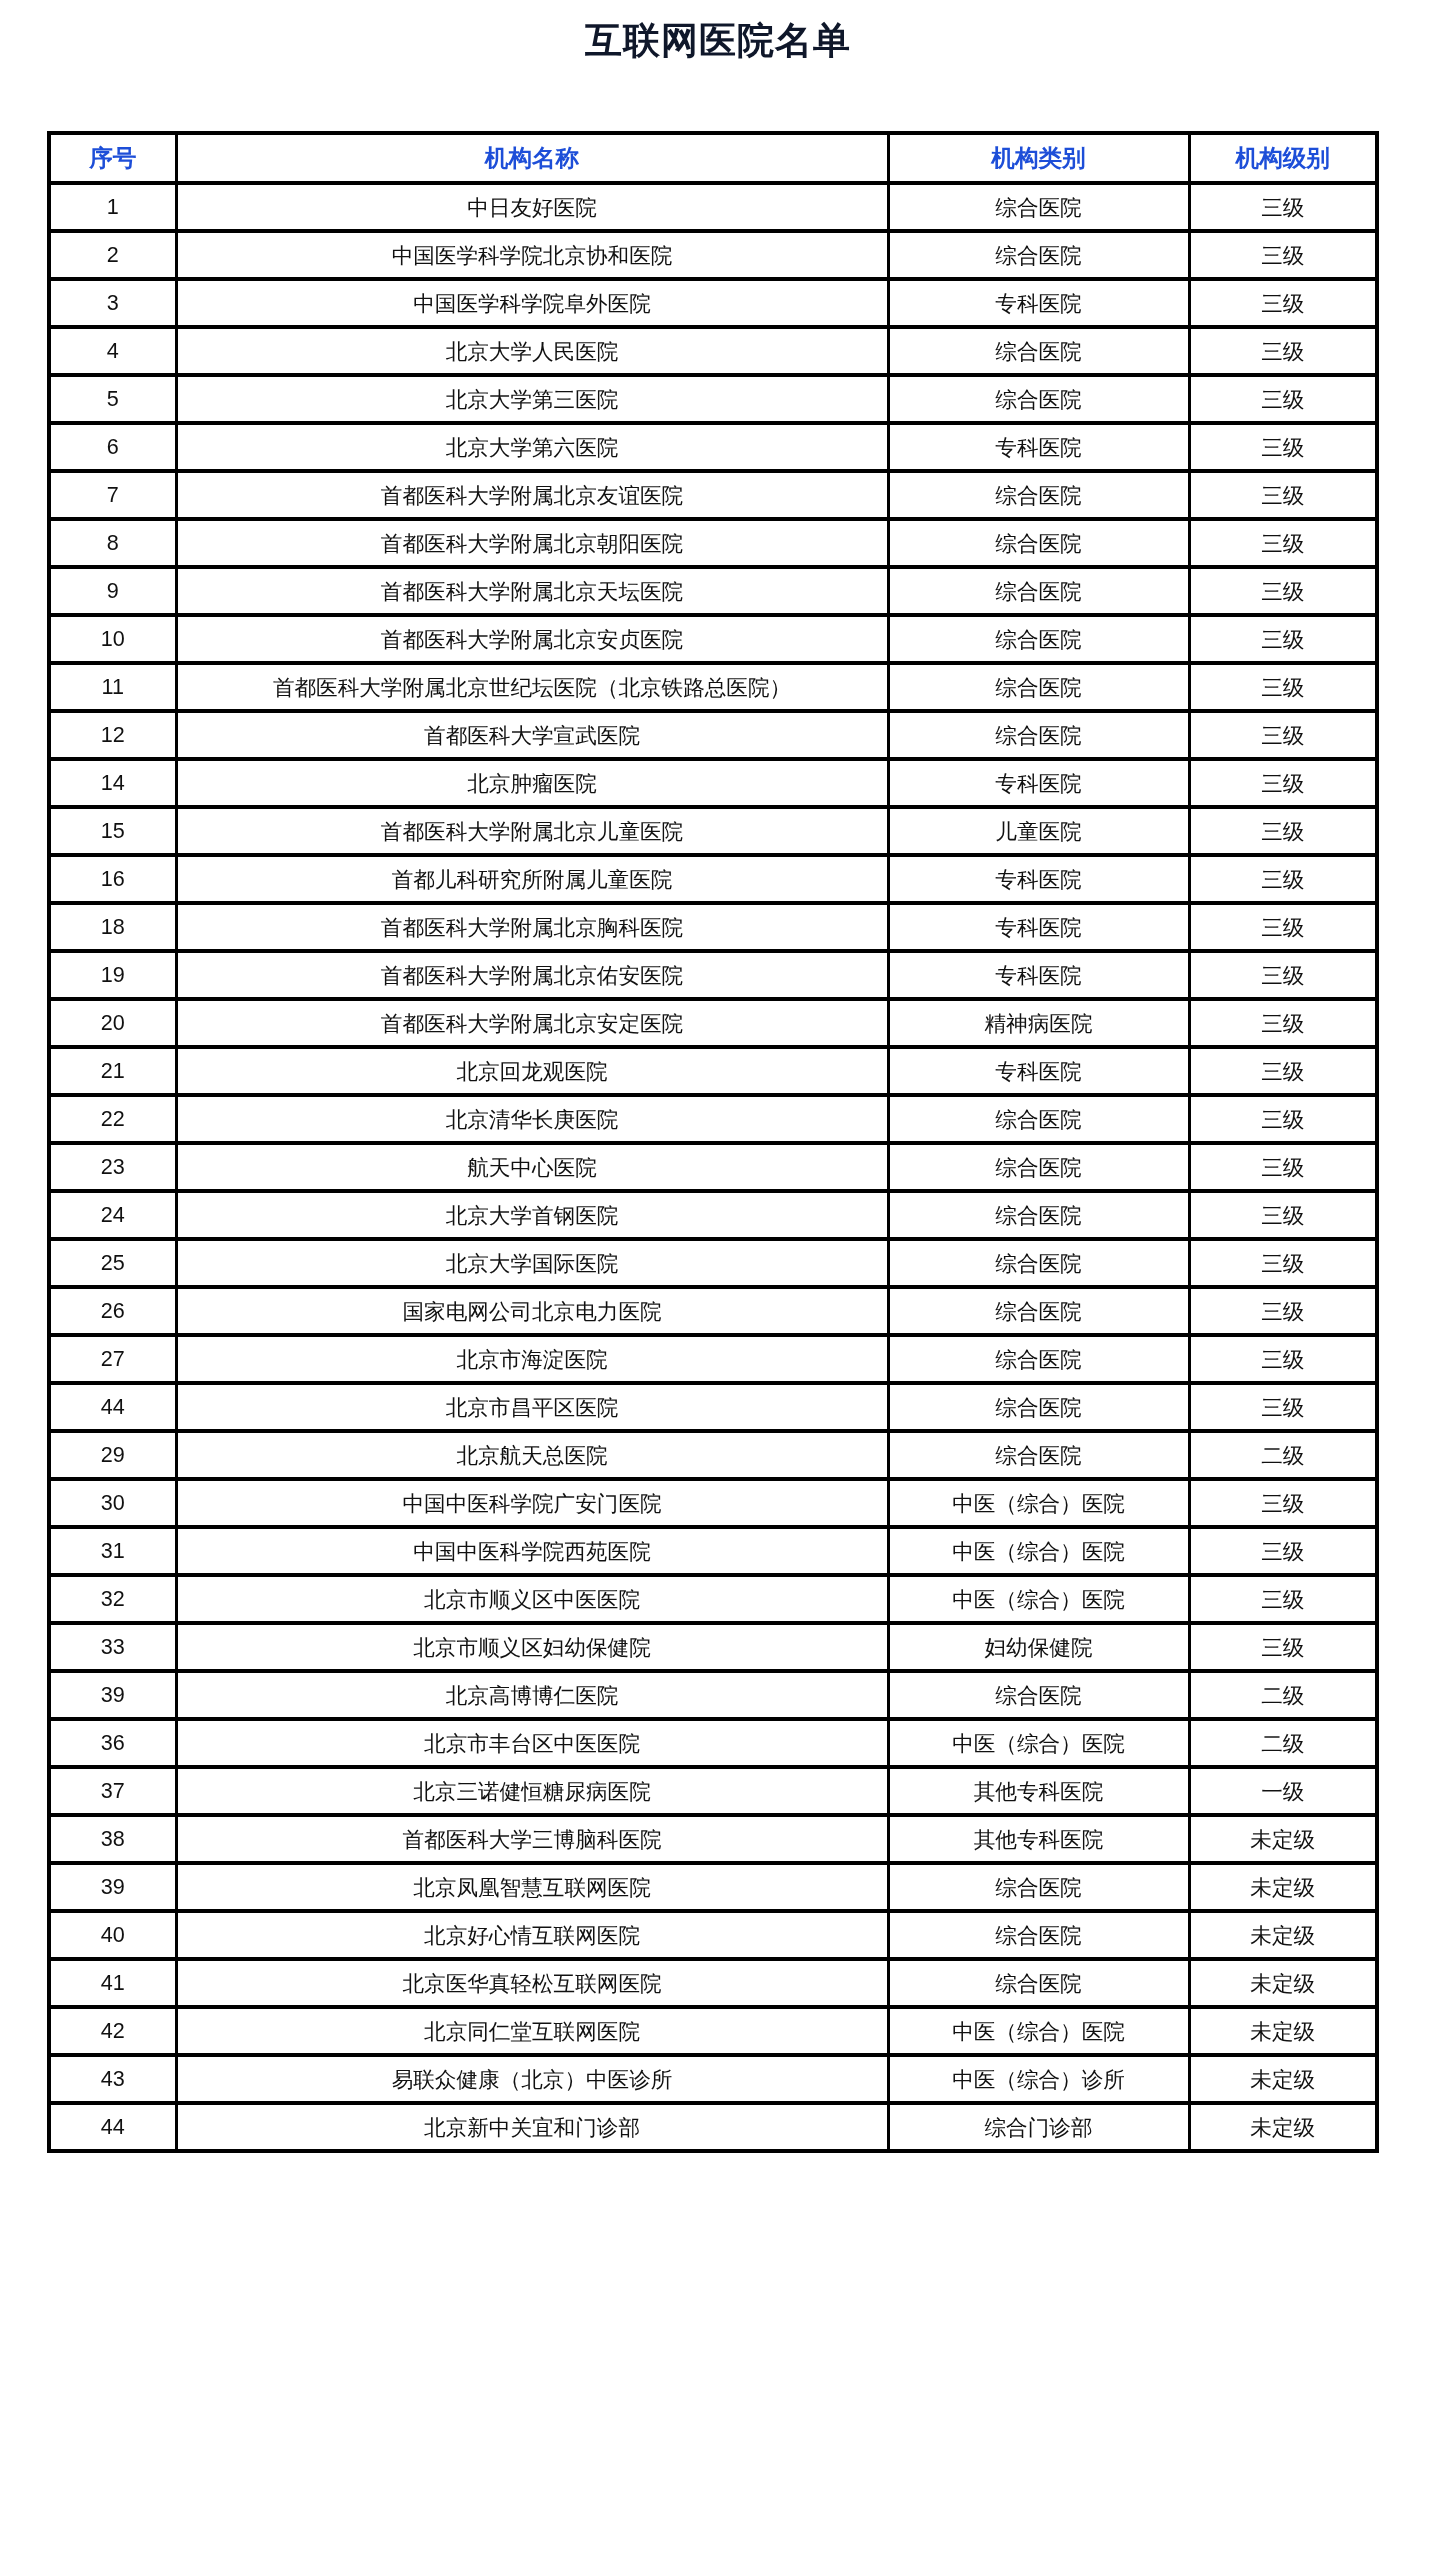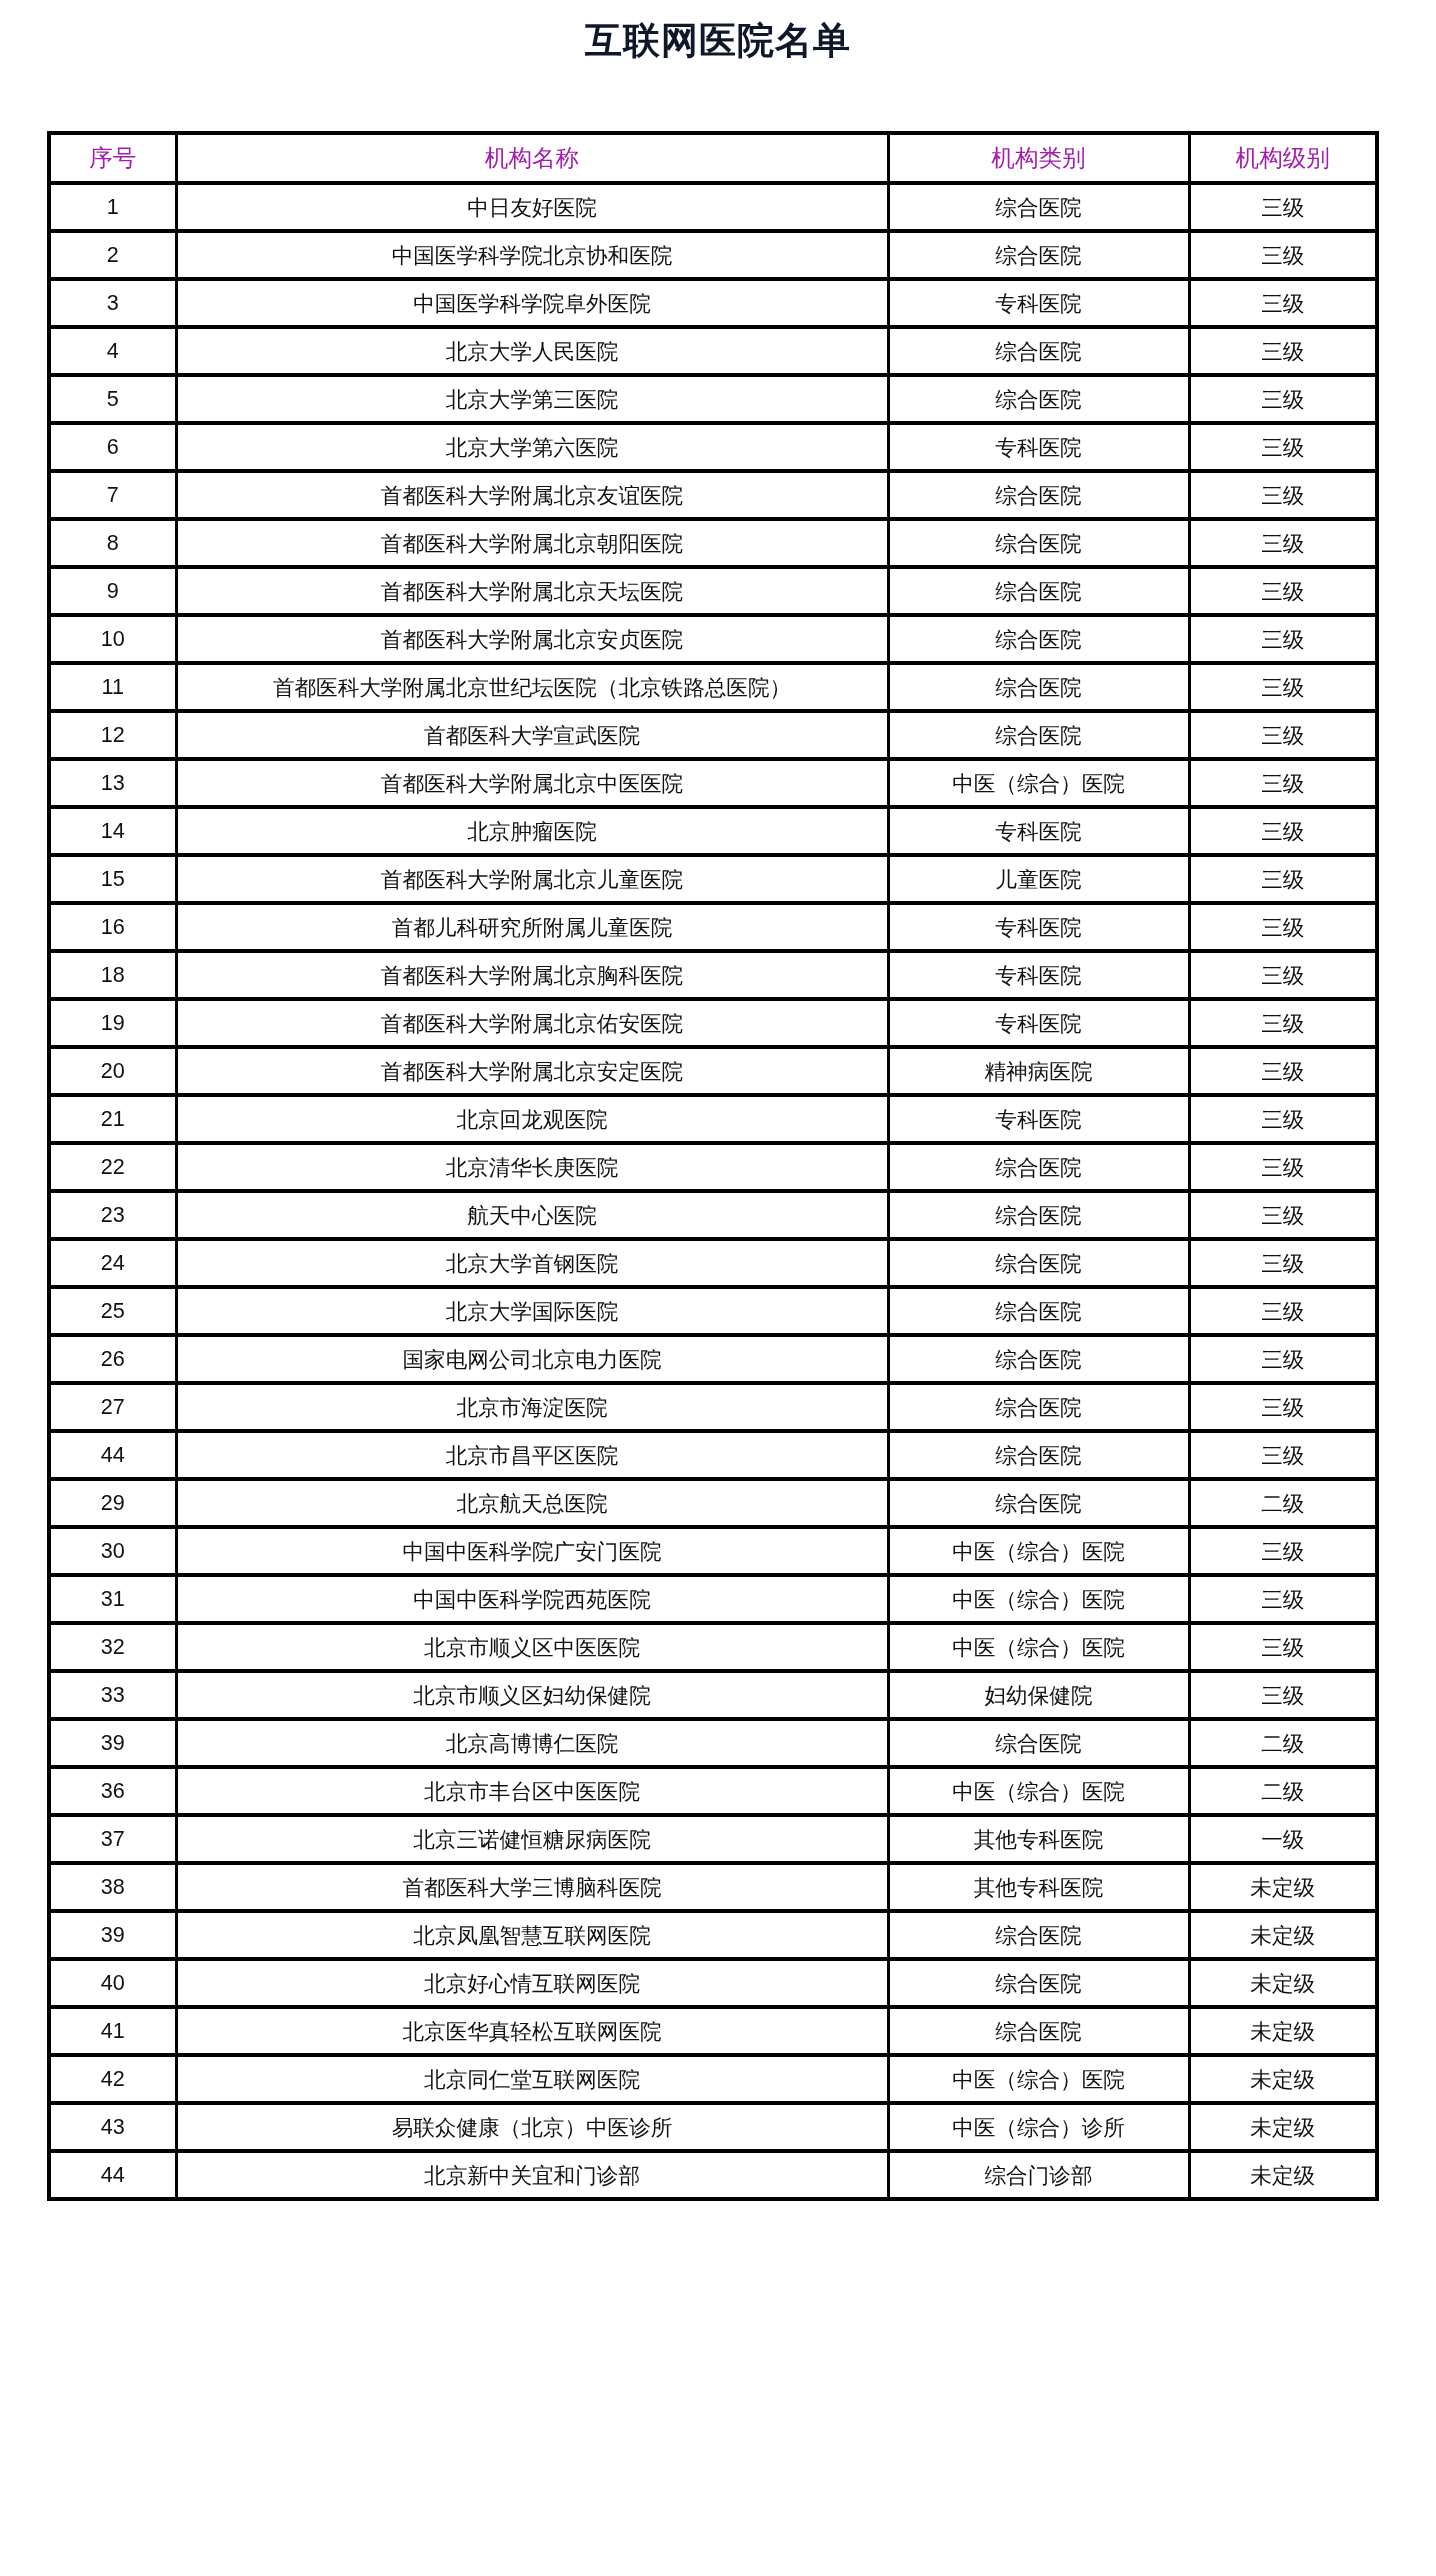--- a/index.html
+++ b/index.html
@@ -46,22 +46,22 @@
     text-align: center;
     vertical-align: middle;
     overflow: hidden;
     white-space: nowrap;
     padding: 0 3.9px;
     box-sizing: border-box;
   }
   th {
     height: 50px;
     font-size: 23.6px;
-    font-weight: normal;
-    color: #a21caf;
+    font-weight: bold;
+    color: #1d4ed8;
   }
   td {
     height: 48px;
     font-size: 21.6px;
     font-weight: normal;
     color: #111111;
   }
 </style>
 </head>
 <body>
@@ -150,26 +150,20 @@
         <td>综合医院</td>
         <td>三级</td>
       </tr>
       <tr>
         <td>12</td>
         <td>首都医科大学宣武医院</td>
         <td>综合医院</td>
         <td>三级</td>
       </tr>
       <tr>
-        <td>13</td>
-        <td>首都医科大学附属北京中医医院</td>
-        <td>中医（综合）医院</td>
-        <td>三级</td>
-      </tr>
-      <tr>
         <td>14</td>
         <td>北京肿瘤医院</td>
         <td>专科医院</td>
         <td>三级</td>
       </tr>
       <tr>
         <td>15</td>
         <td>首都医科大学附属北京儿童医院</td>
         <td>儿童医院</td>
         <td>三级</td>

